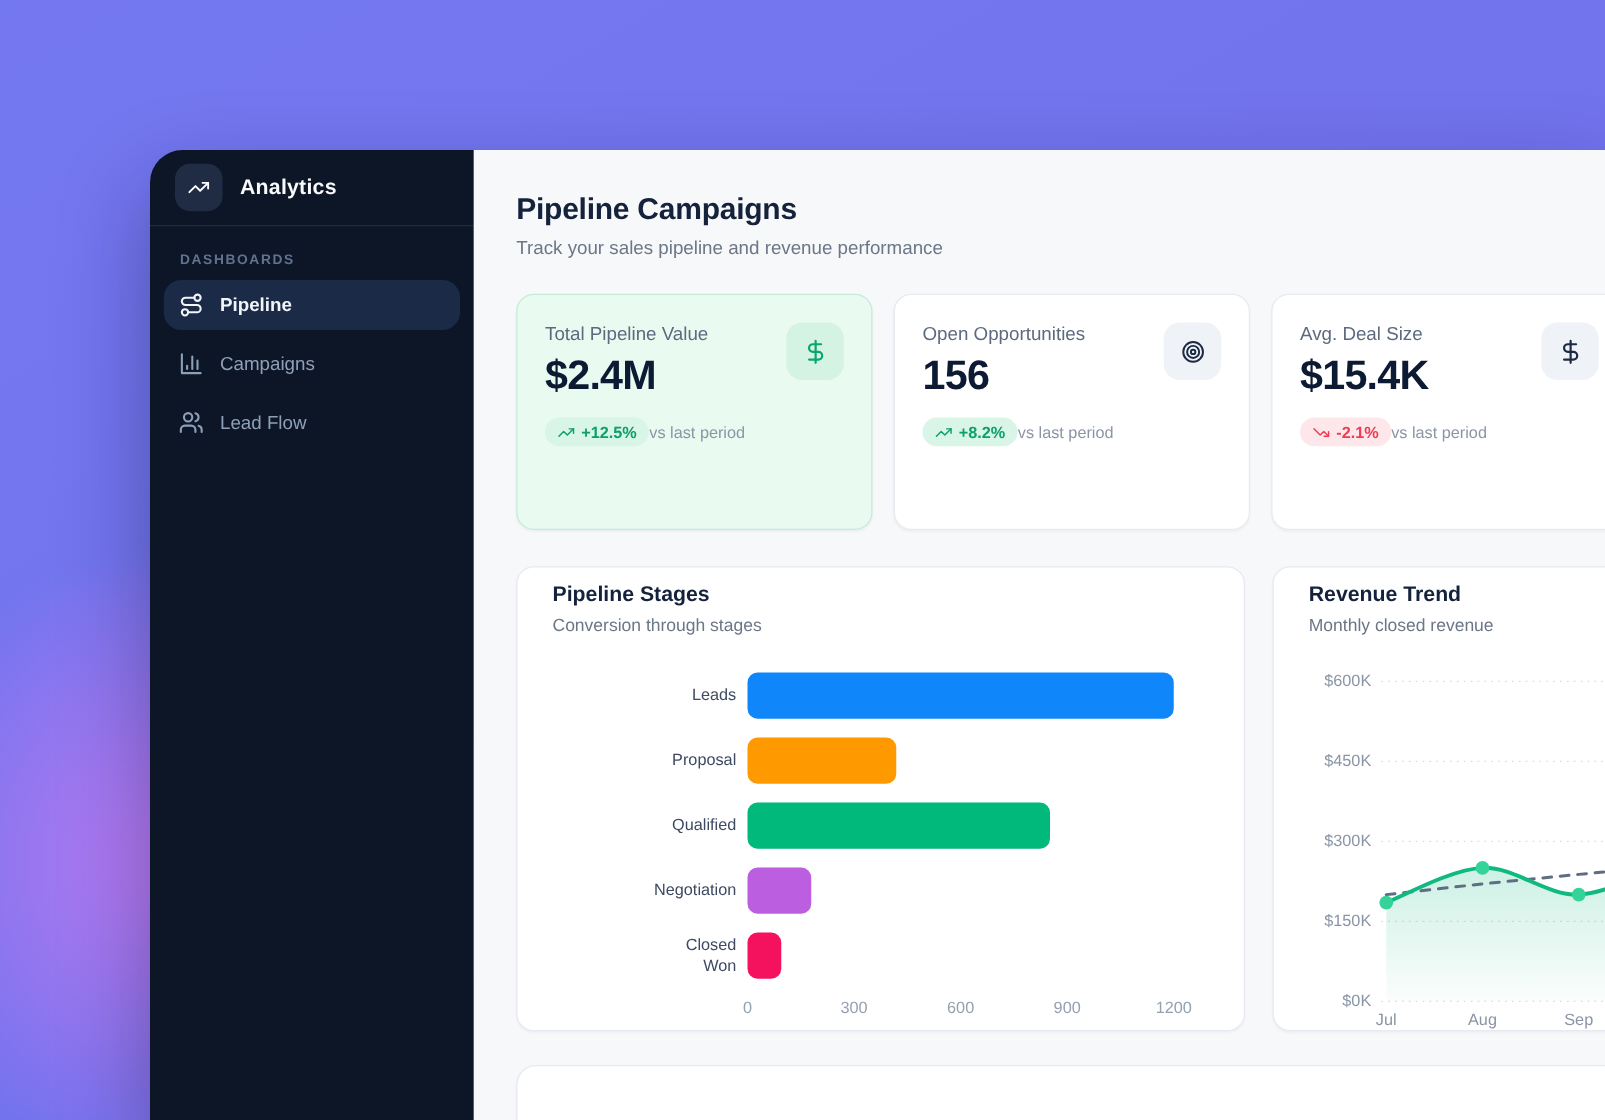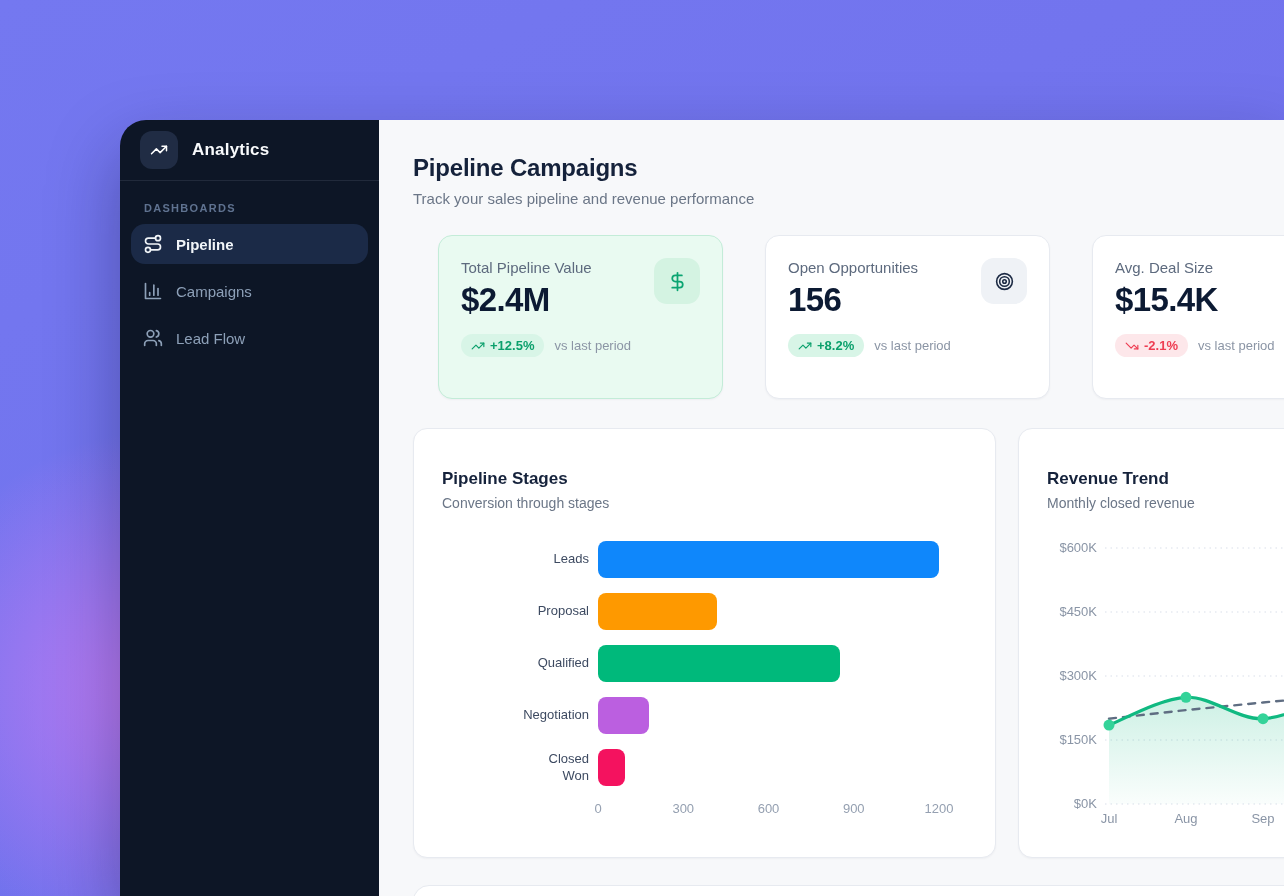--- a/index.html
+++ b/index.html
@@ -36,38 +36,38 @@
   .icon svg{display:block;}
   .nav-item .icon svg{width:20px;height:20px;}
   
   .main{flex:1;background:#f7f8fa;padding:34px 0 0 34px;box-sizing:border-box;overflow:hidden;position:relative;}
   h1{margin:0;font-size:24px;line-height:28px;font-weight:700;color:#15223b;letter-spacing:-.2px;}
   .page-sub{margin:6px 0 0;font-size:15px;line-height:21px;color:#6b7687;}
   .card{background:#fff;border:1px solid #e7eaf0;border-radius:14px;
     box-shadow:0 1px 2px rgba(16,24,40,.04);box-sizing:border-box;}
   
   .kpi-row{display:flex;gap:17px;margin-top:26px;}
-  .kpi{flex:0 0 285px;width:285px;height:164px;padding:23px 22px 20px;position:relative;margin-left:25px;}
+  .kpi{flex:0 0 285px;width:285px;height:189px;padding:23px 22px 20px;position:relative;}
   .kpi.highlight{background:#e9faf1;border-color:#c3ecd8;}
   .kpi-label{font-size:15px;color:#5d6a7e;}
   .kpi-value{margin-top:5px;font-size:33px;font-weight:800;color:#0c1a33;letter-spacing:-.6px;}
   .kpi-iconbox{position:absolute;top:22px;right:22px;width:46px;height:46px;border-radius:13px;
     background:#eff2f6;color:#1c2a44;display:flex;align-items:center;justify-content:center;}
   .kpi.highlight .kpi-iconbox{background:#d4f3e2;color:#0ba572;}
   .kpi-iconbox svg{width:21px;height:21px;}
-  .kpi-foot{display:flex;align-items:center;gap:10px;margin-top:15px;}
+  .kpi-foot{display:flex;align-items:center;margin-top:15px;}
   .badge{display:inline-flex;align-items:center;gap:5px;padding:4px 10px;border-radius:999px;
     font-size:13px;font-weight:700;}
   .badge svg{width:14px;height:14px;}
   .badge.up{background:#d8f5e7;color:#0ba06c;}
   .badge.down{background:#fde7ea;color:#ee3d52;}
   .kpi-since{font-size:13px;color:#8b95a5;}
   
   .charts-row{display:flex;gap:22px;margin-top:29px;}
-  .chart-card{flex:0 0 583px;width:583px;height:430px;padding:39px 28px;}
+  .chart-card{flex:0 0 583px;width:583px;height:372px;padding:11px 28px;}
   h2{margin:0;font-size:17px;line-height:21px;font-weight:700;color:#15223b;}
   .card-sub{margin:6px 0 0;font-size:14px;line-height:17px;color:#6b7687;}
   
   .bar-chart{margin-top:29px;}
   .bar-row{display:flex;align-items:center;margin-bottom:15px;}
   .bar-label{width:156px;flex:0 0 156px;padding-right:9px;box-sizing:border-box;text-align:right;
     font-size:13px;line-height:1.3;color:#3d4a61;white-space:pre-line;}
   .bar-area{position:relative;width:341px;height:37px;}
   .bar{height:37px;border-radius:8px;}
   .bar-axis{position:relative;margin-left:156px;width:341px;height:18px;margin-top:10px;}

